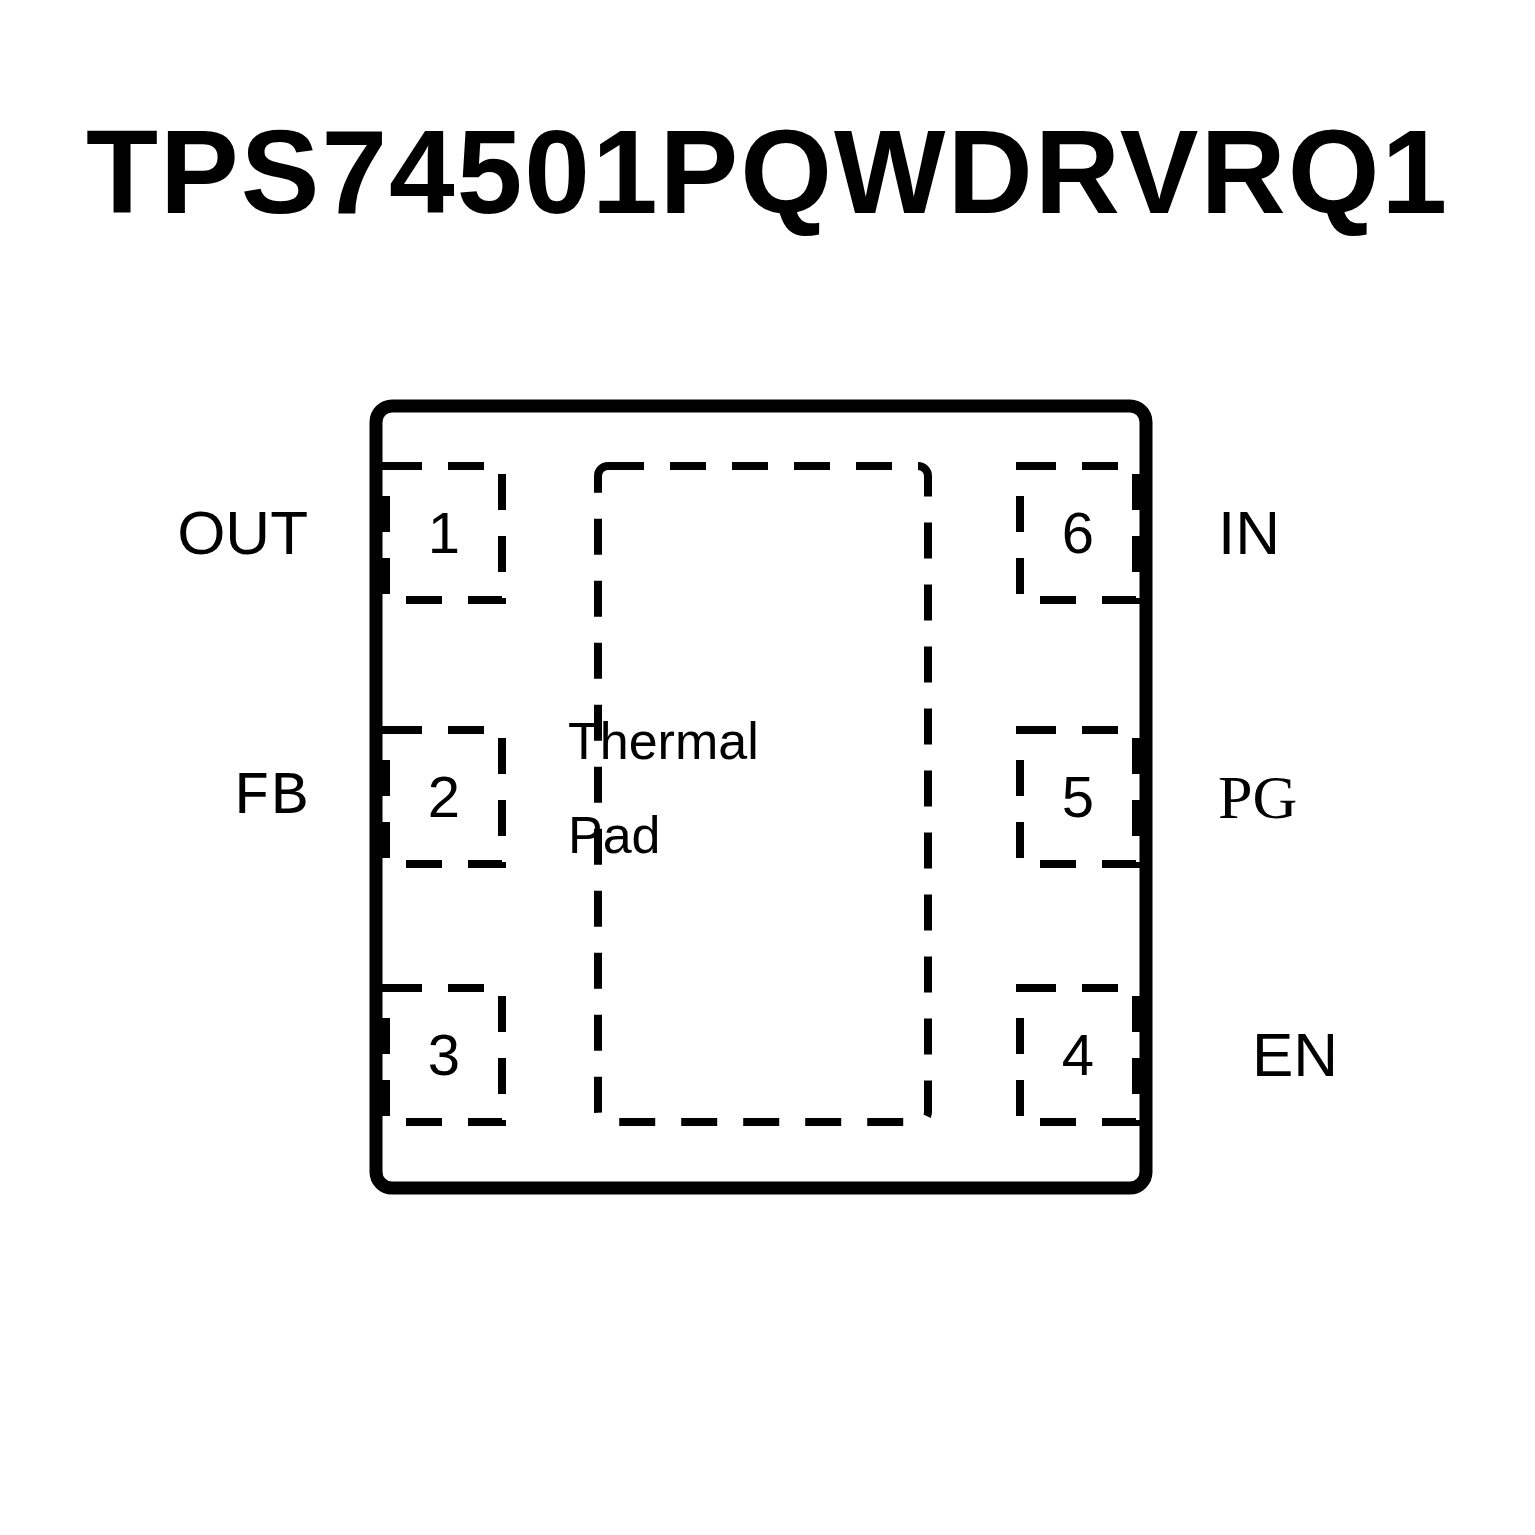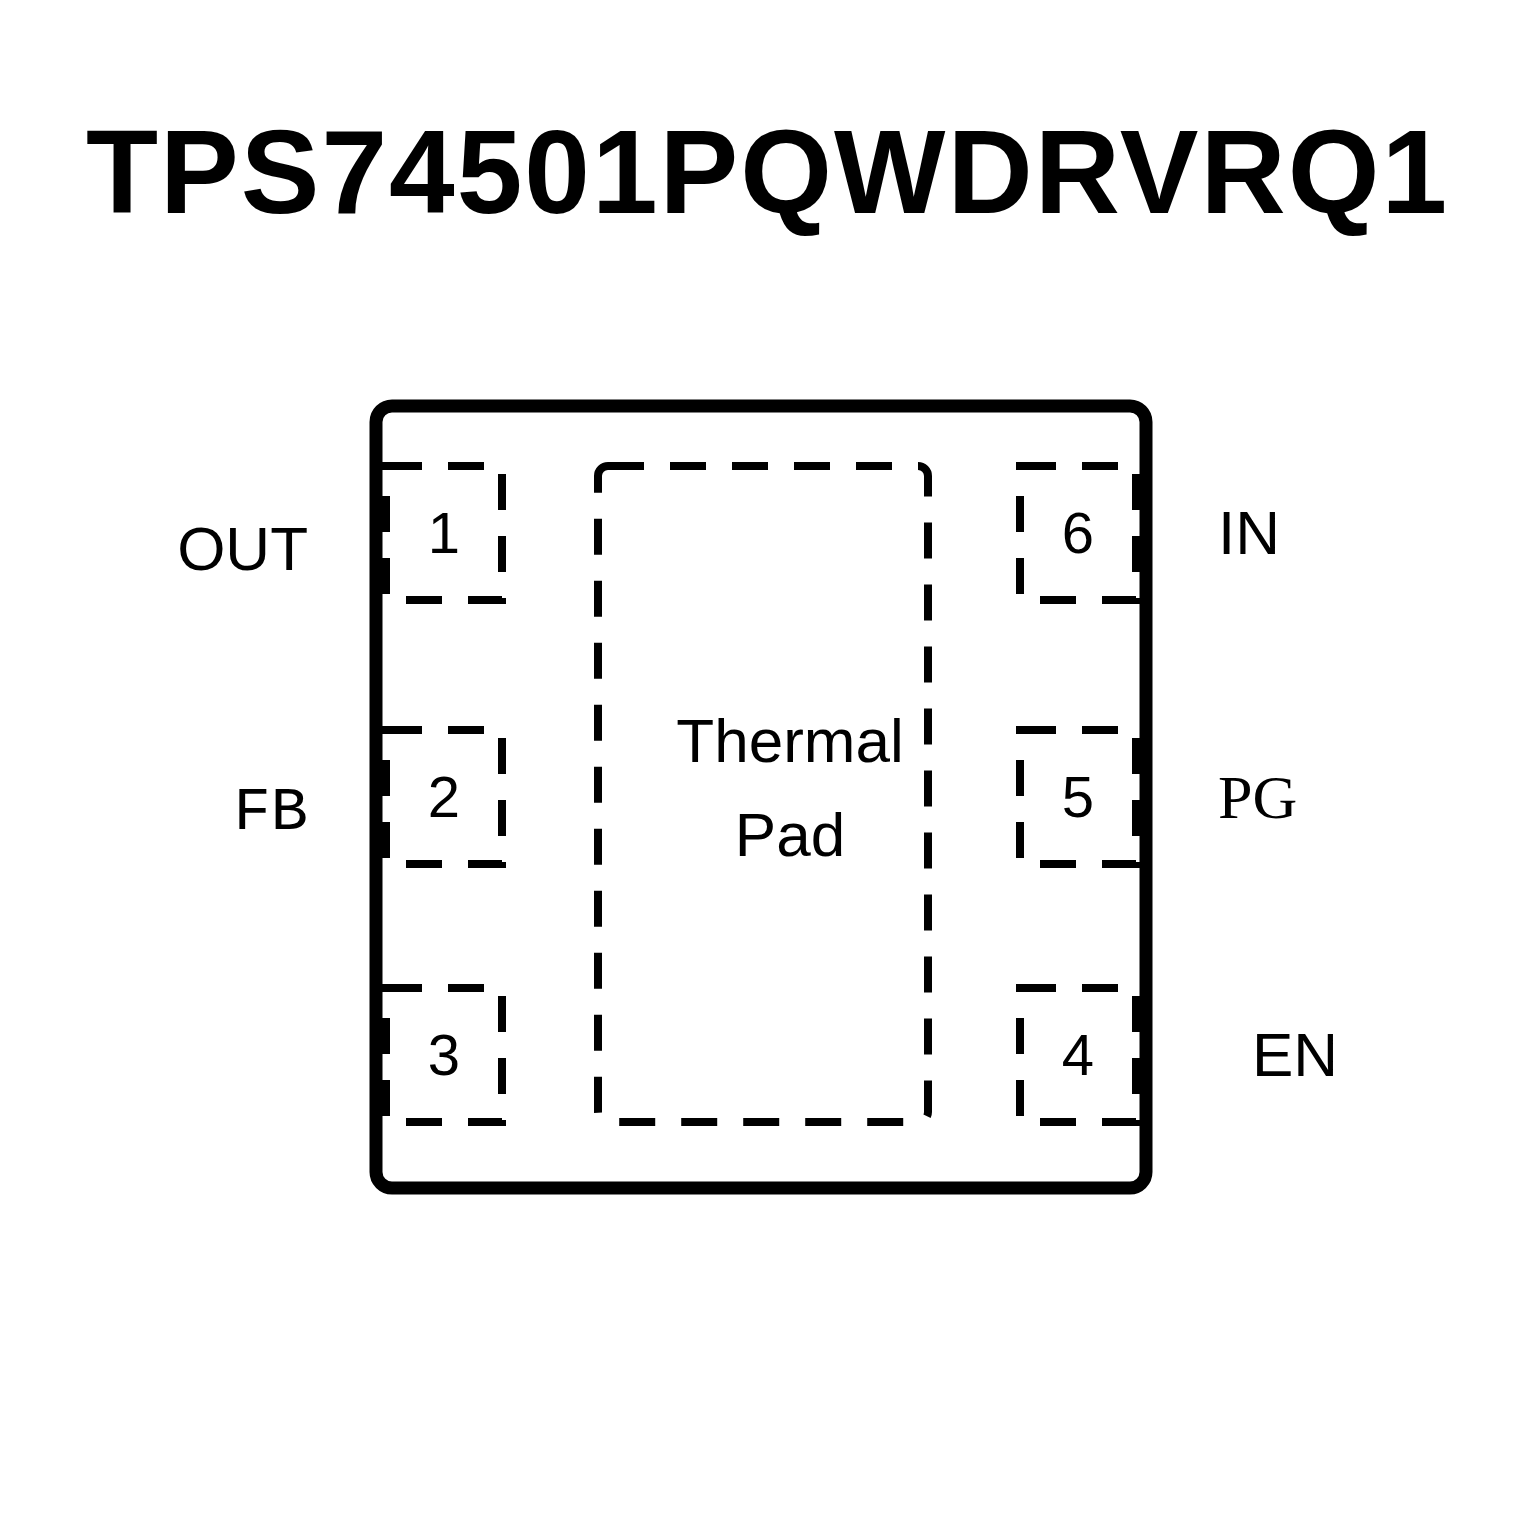--- a/index.html
+++ b/index.html
@@ -46,42 +46,41 @@
   .pin-label {
     position: absolute;
     font-size: 62px;
     line-height: 62px;
     white-space: nowrap;
   }
   .pin-label.left {
     left: 88px;
     width: 220px;
     text-align: right;
-    margin-top: 16px;
   }
   .pin-label.right {
     left: 1218px;
     text-align: left;
   }
   .pin-number {
     position: absolute;
     width: 116px;
     text-align: center;
     font-size: 58px;
     line-height: 58px;
   }
   .pin-number.col-left  { left: 386px; }
   .pin-number.col-right { left: 1020px; }
   .thermal-label {
     position: absolute;
-    left: 625px;
+    left: 568px;
     top: 694px;
     width: 330px;
-    text-align: center;
-    font-size: 62px;
+    text-align: left;
+    font-size: 52px;
     line-height: 94px;
   }
 </style>
 </head>
 <body>
 
 <div class="canvas">
 
   <div class="title">TPS74501PQWDRVRQ1</div>
 

